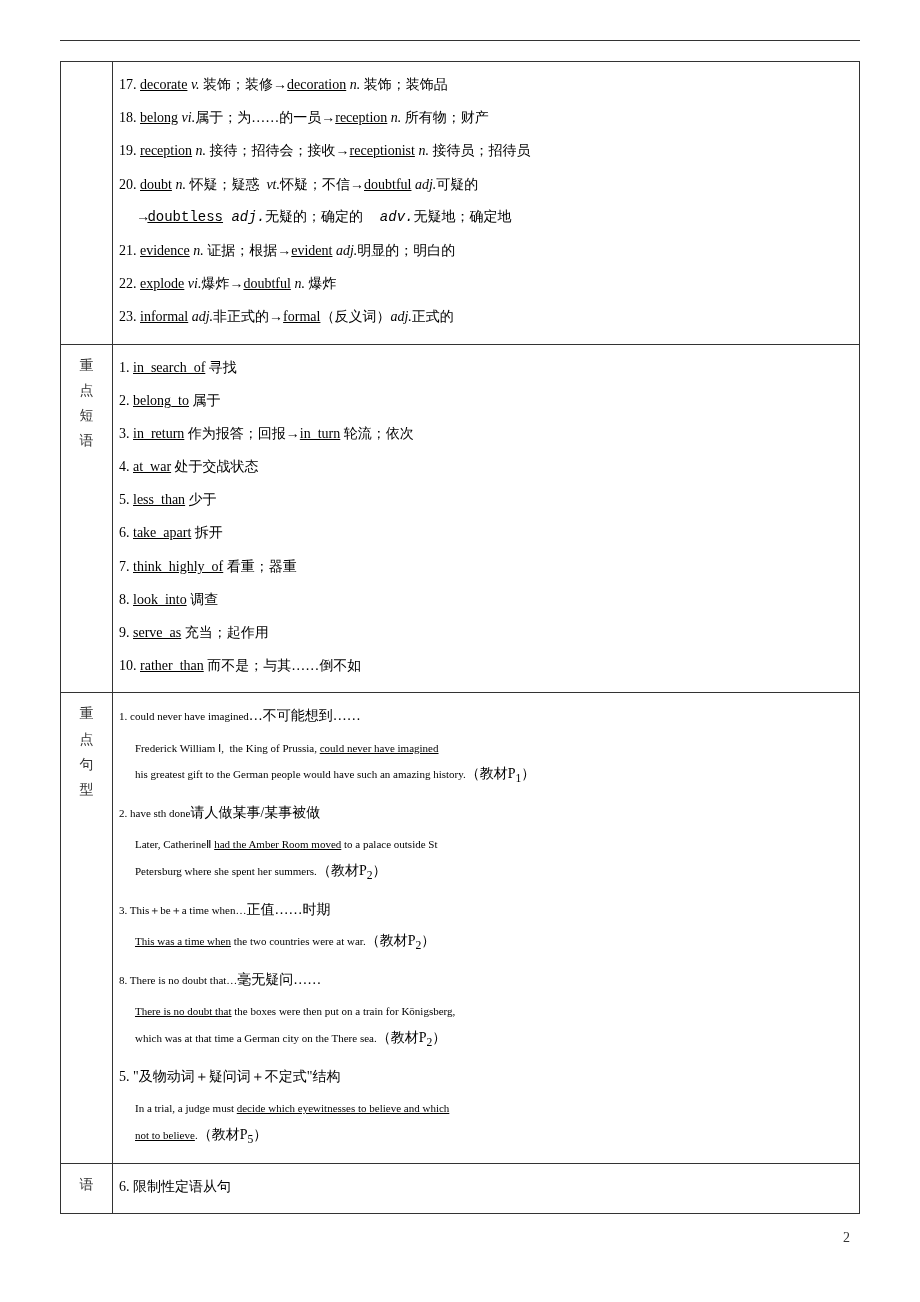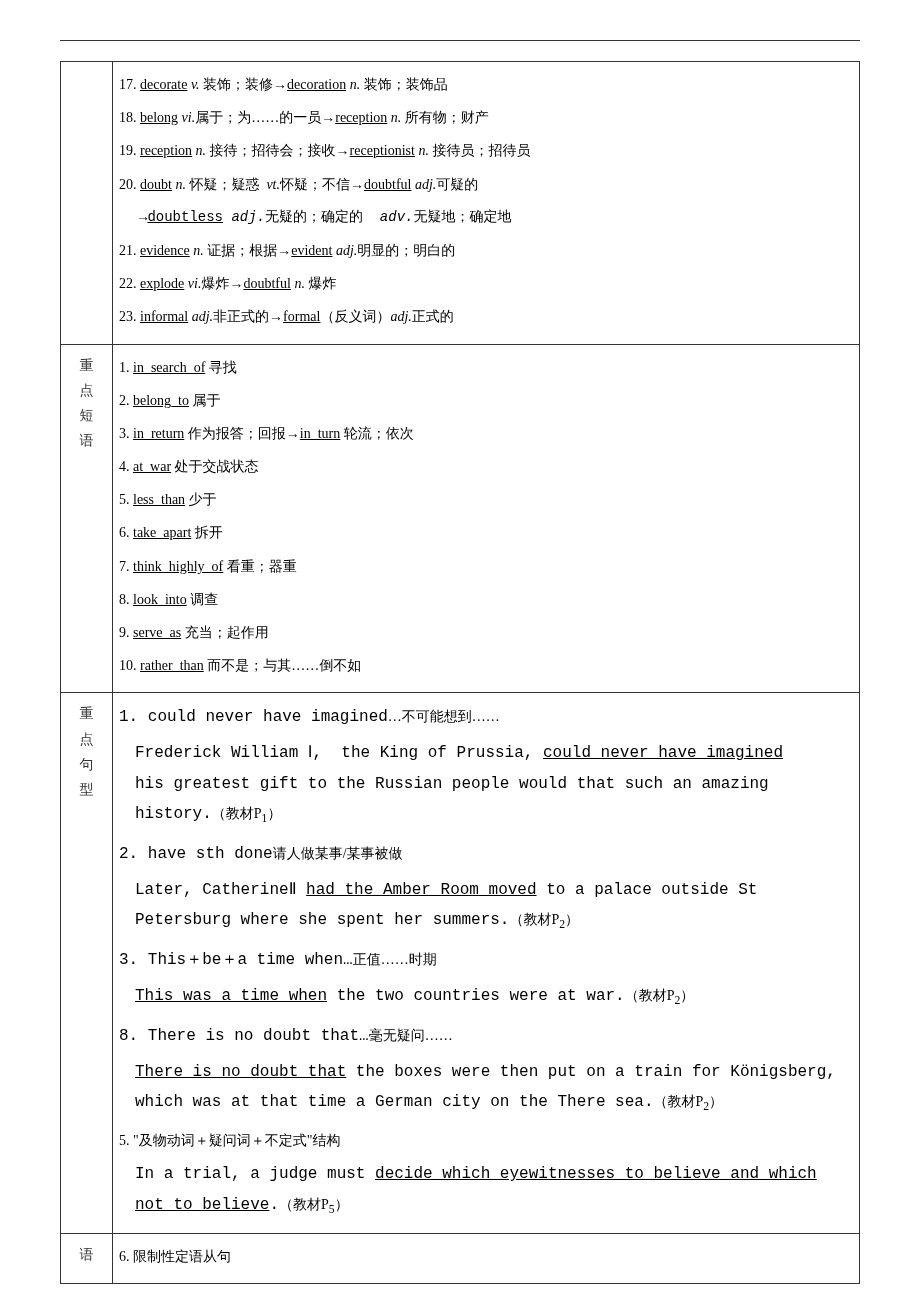--- a/index.html
+++ b/index.html
@@ -45,22 +45,22 @@
       font-size: 14px;
     }
     .content-cell {
       padding: 6px 12px;
       line-height: 1.9;
     }
     u {
       text-decoration: underline;
     }
     .mono {
-      font-family: Liberation Mono, monospace;
-      font-size: 16px;
+      font-family: Liberation Serif, serif;
+      font-size: 11px;
     }
     .item-row {
       margin-bottom: 4px;
       padding: 2px 0;
     }
     .indent { padding-left: 20px; font-family: Liberation Mono, monospace; }
     .page-num {
       text-align: right;
       padding-right: 10px;
       margin-top: 16px;
@@ -171,21 +171,21 @@
           <span>型</span>
         </div>
       </td>
       <td class="content-cell">
 
         <div class="item-row">
           <span class="mono">1. could never have imagined</span>…不可能想到……
         </div>
         <div class="mixed-line" style="padding-left:16px; margin-bottom:8px;">
           <span class="mono">Frederick William Ⅰ, &nbsp;the King of Prussia, <u>could never have imagined</u></span><br>
-          <span class="mono">his greatest gift to the Russian people would that such an amazing history.</span>（教材P<sub>1</sub>）
+          <span class="mono">his greatest gift to the German people would have such an amazing history.</span>（教材P<sub>1</sub>）
         </div>
 
         <div class="item-row">
           <span class="mono">2. have sth done</span>请人做某事/某事被做
         </div>
         <div class="mixed-line" style="padding-left:16px; margin-bottom:8px;">
           <span class="mono">Later, CatherineⅡ <u>had the Amber Room moved</u> to a palace outside St</span><br>
           <span class="mono">Petersburg where she spent her summers.</span>（教材P<sub>2</sub>）
         </div>
 

